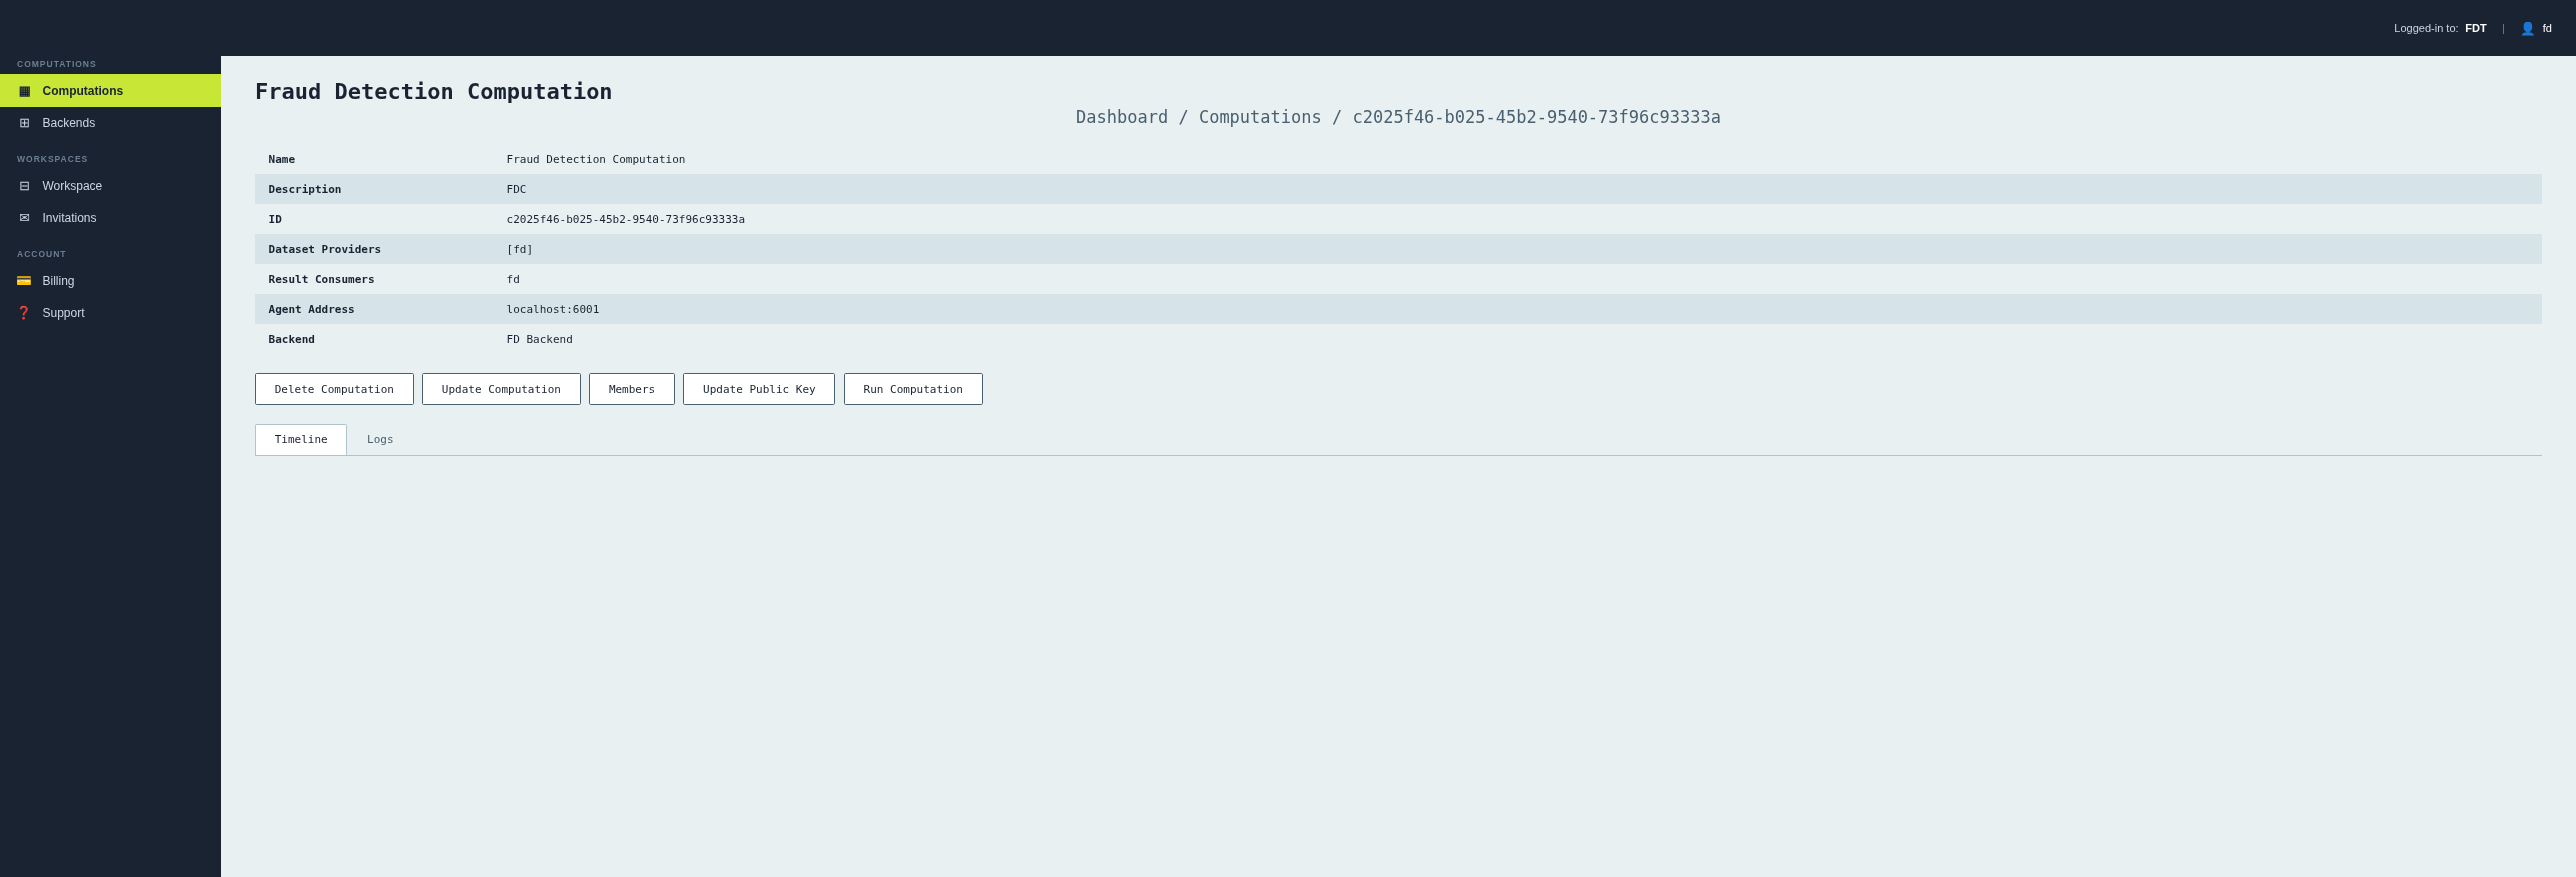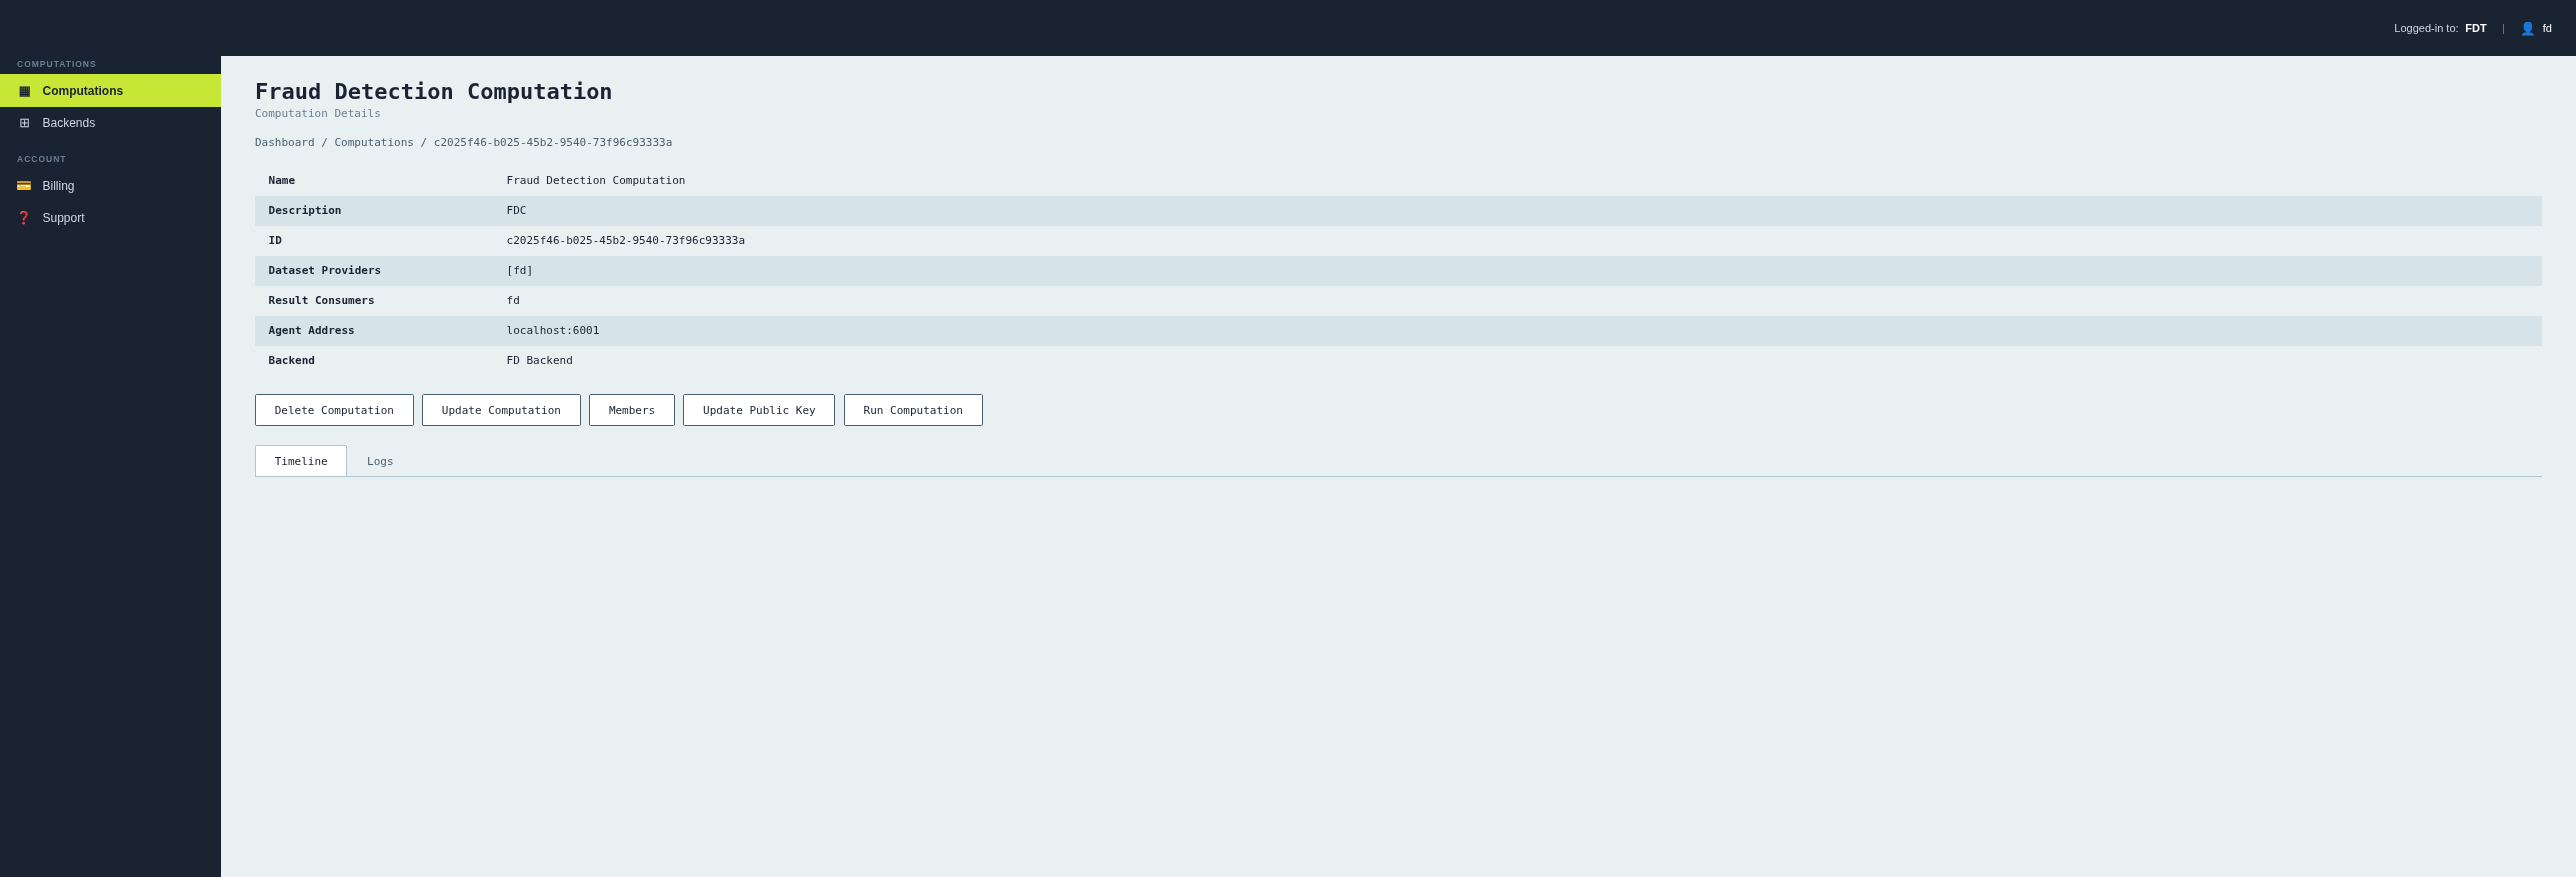--- a/index.html
+++ b/index.html
@@ -106,24 +106,25 @@
       margin-bottom: 3.4px;
       font-family: monospace;
     }
     .page-subtitle {
       font-size: 11px;
       color: #6b7f92;
       margin-bottom: 15.3px;
       font-family: monospace;
     }
     .breadcrumb {
-      font-size: 11px;
+      font-size: 17px;
       color: #4a6070;
       margin-bottom: 17px;
       font-family: monospace;
+      text-align: center;
     }
 
     
     .details-table {
       width: 100%;
       border-collapse: collapse;
       background: transparent;
       margin-bottom: 18.7px;
     }
     .details-table tr:nth-child(even) td {
@@ -224,39 +225,49 @@
     <div class="sidebar-item active">
       <span class="sidebar-icon">▦</span>
       <span>Computations</span>
     </div>
     <div class="sidebar-item">
       <span class="sidebar-icon">⊞</span>
       <span>Backends</span>
     </div>
   </div>
 
+  <div>
+    <div class="sidebar-section-label">WORKSPACES</div>
+    <div class="sidebar-item">
+      <span class="sidebar-icon">⊟</span>
+      <span>Workspace</span>
+    </div>
+    <div class="sidebar-item">
+      <span class="sidebar-icon">✉</span>
+      <span>Invitations</span>
+    </div>
+  </div>
 
   <div>
     <div class="sidebar-section-label">ACCOUNT</div>
     <div class="sidebar-item">
       <span class="sidebar-icon">💳</span>
       <span>Billing</span>
     </div>
     <div class="sidebar-item">
       <span class="sidebar-icon">❓</span>
       <span>Support</span>
     </div>
   </div>
 </div>
 
 <div class="top-accent"></div>
 
 <div class="main" style="margin-top:48px;">
   <h1 class="page-title">Fraud Detection Computation</h1>
-  <p class="page-subtitle">Computation Details</p>
   <div class="breadcrumb">
     <span style="cursor:pointer;">Dashboard</span>
     <span> / </span>
     <span style="cursor:pointer;">Computations</span>
     <span> / </span>
     <span>c2025f46-b025-45b2-9540-73f96c93333a</span>
   </div>
 
   <table class="details-table">
     <tbody id="details-tbody">

